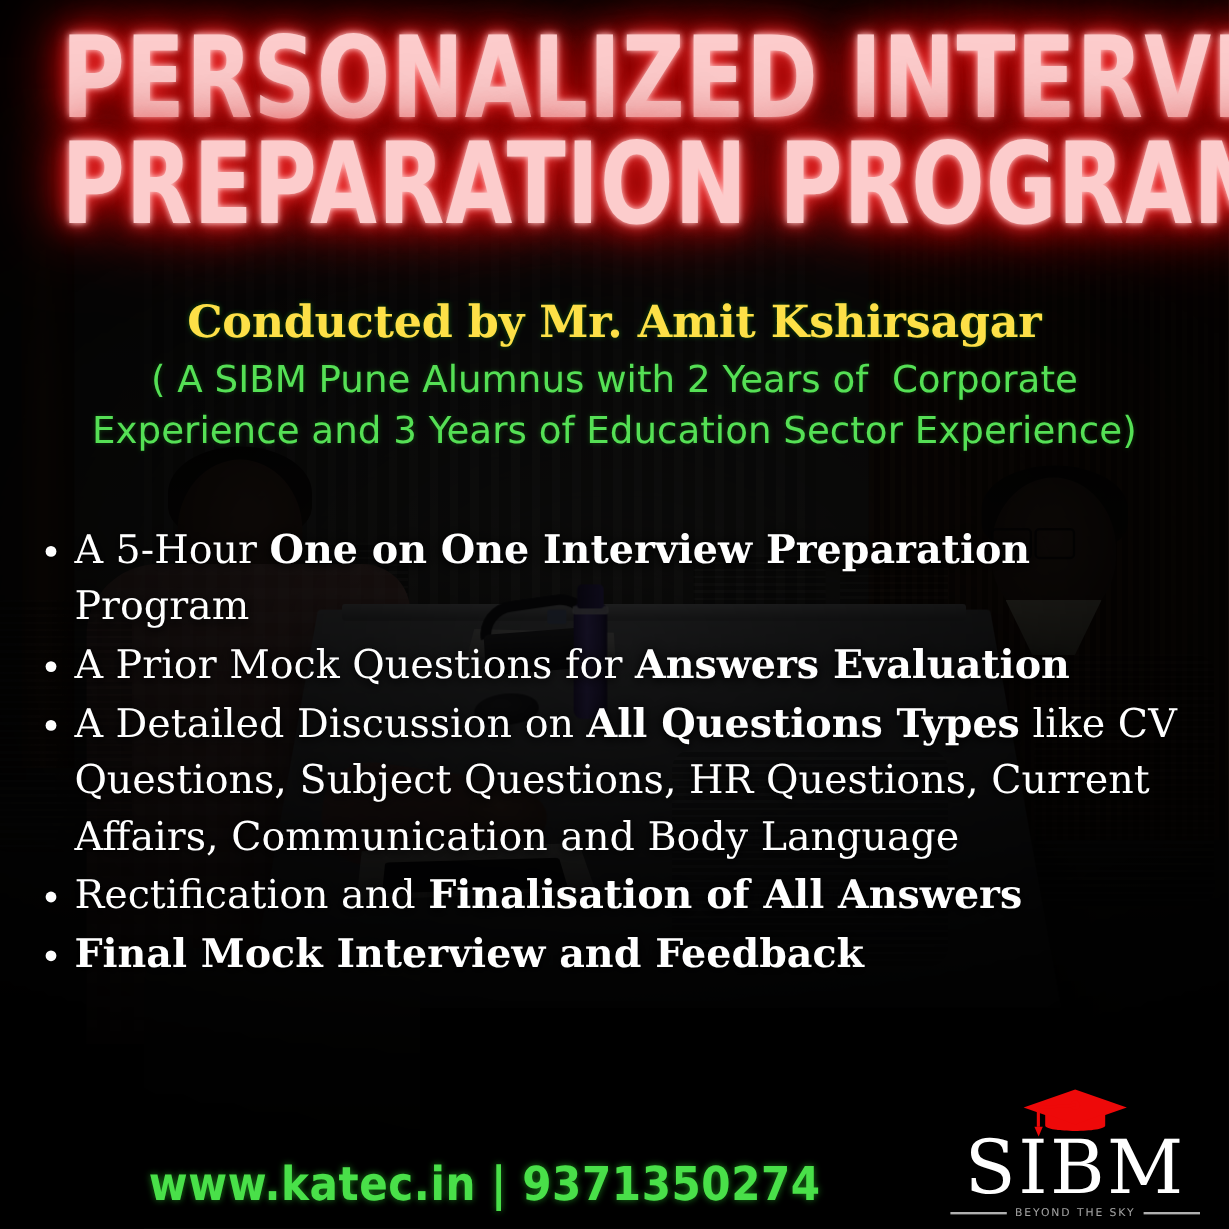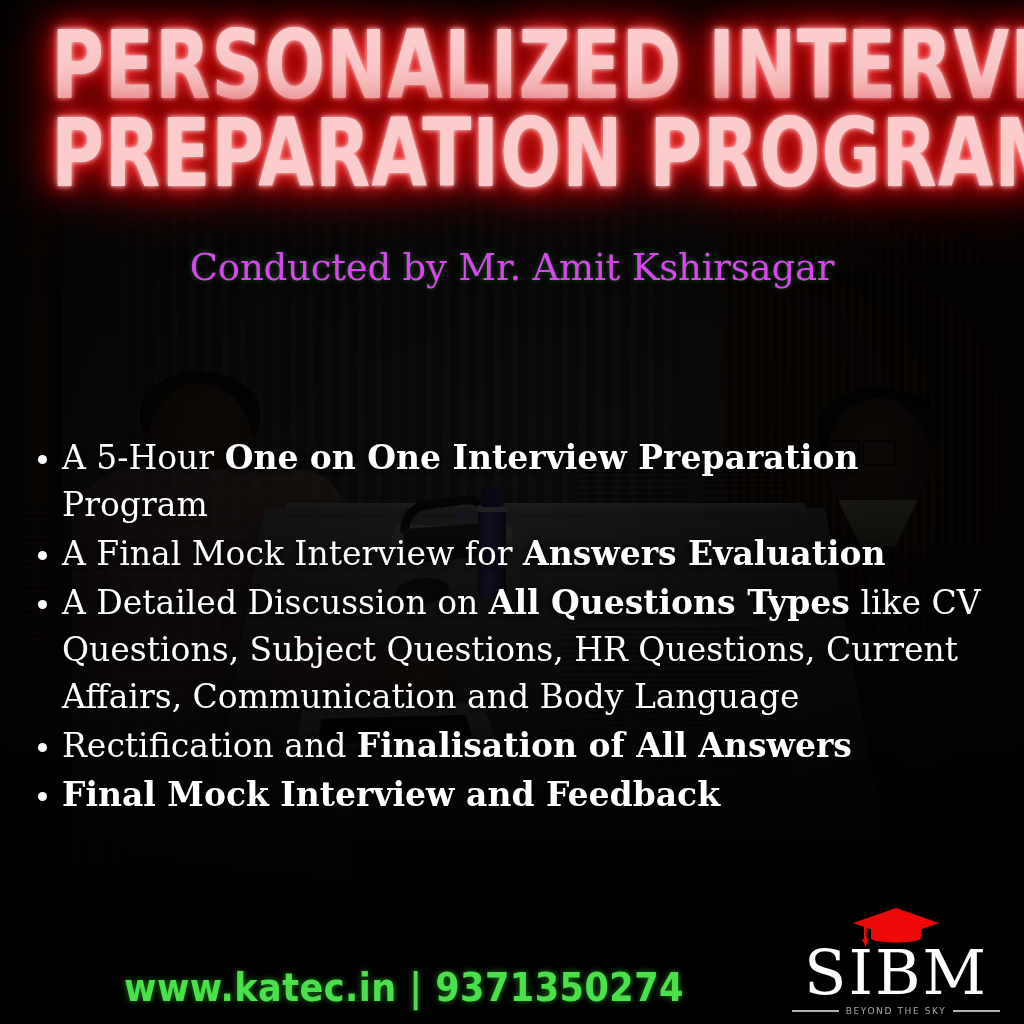--- a/index.html
+++ b/index.html
@@ -255,24 +255,24 @@
     white-space: nowrap;
   }
 
   
   .presenter {
     position: absolute; left: 0; top: 245px; width: 100%;
     text-align: center;
   }
   .presenter-name {
     font-family: "DejaVu Serif", serif;
-    font-weight: 400;
+    font-weight: 700;
     font-size: 37px;
     line-height: 46px;
-    color: #d946ef;
+    color: #fde047;
     letter-spacing: -0.2px;
     text-shadow: 0 0 4px rgba(40,230,40,.35);
   }
   .presenter-credentials {
     margin-top: 5px;
     font-family: "DejaVu Sans", sans-serif;
     font-weight: 400;
     font-size: 31px;
     line-height: 42px;
     color: #55e055;
@@ -412,25 +412,26 @@
 
   <div class="content">
 
     <div class="title-block">
       <div class="title-line">PERSONALIZED INTERVIEW</div>
       <div class="title-line">PREPARATION PROGRAM</div>
     </div>
 
     <div class="presenter">
       <div class="presenter-name">Conducted by Mr. Amit Kshirsagar</div>
+      <div class="presenter-credentials">( A SIBM Pune Alumnus with 2 Years of  Corporate Experience and 3 Years of Education Sector Experience)</div>
     </div>
 
     <ul class="features" id="features-list">
         <li class="feature-item"><span>A 5-Hour </span><b>One on One  Interview Preparation</b><span> Program</span></li>
-        <li class="feature-item"><span>A Final Mock Interview for </span><b>Answers Evaluation</b></li>
+        <li class="feature-item"><span>A Prior Mock Questions for </span><b>Answers Evaluation</b></li>
         <li class="feature-item"><span>A Detailed Discussion on </span><b>All Questions Types</b><span> like CV Questions, Subject Questions, HR Questions, Current Affairs, Communication and Body Language</span></li>
         <li class="feature-item"><span>Rectification and </span><b>Finalisation of All Answers</b></li>
         <li class="feature-item"><b>Final Mock Interview and Feedback</b></li>
       </ul>
 
     <div class="footer-contact">www.katec.in | 9371350274</div>
 
     <div class="logo">
       <div class="logo-cap">
         <svg width="90" height="42" viewBox="0 0 90 42" aria-hidden="true">

